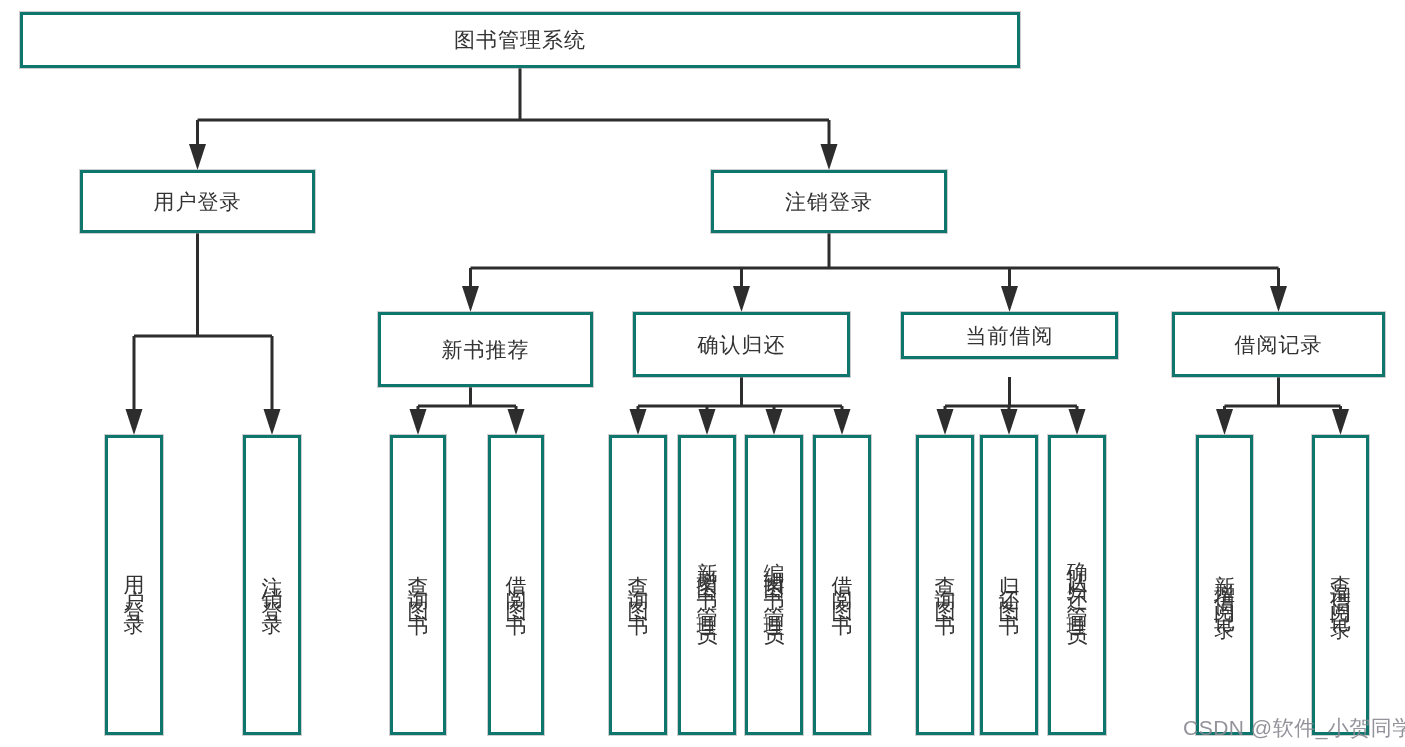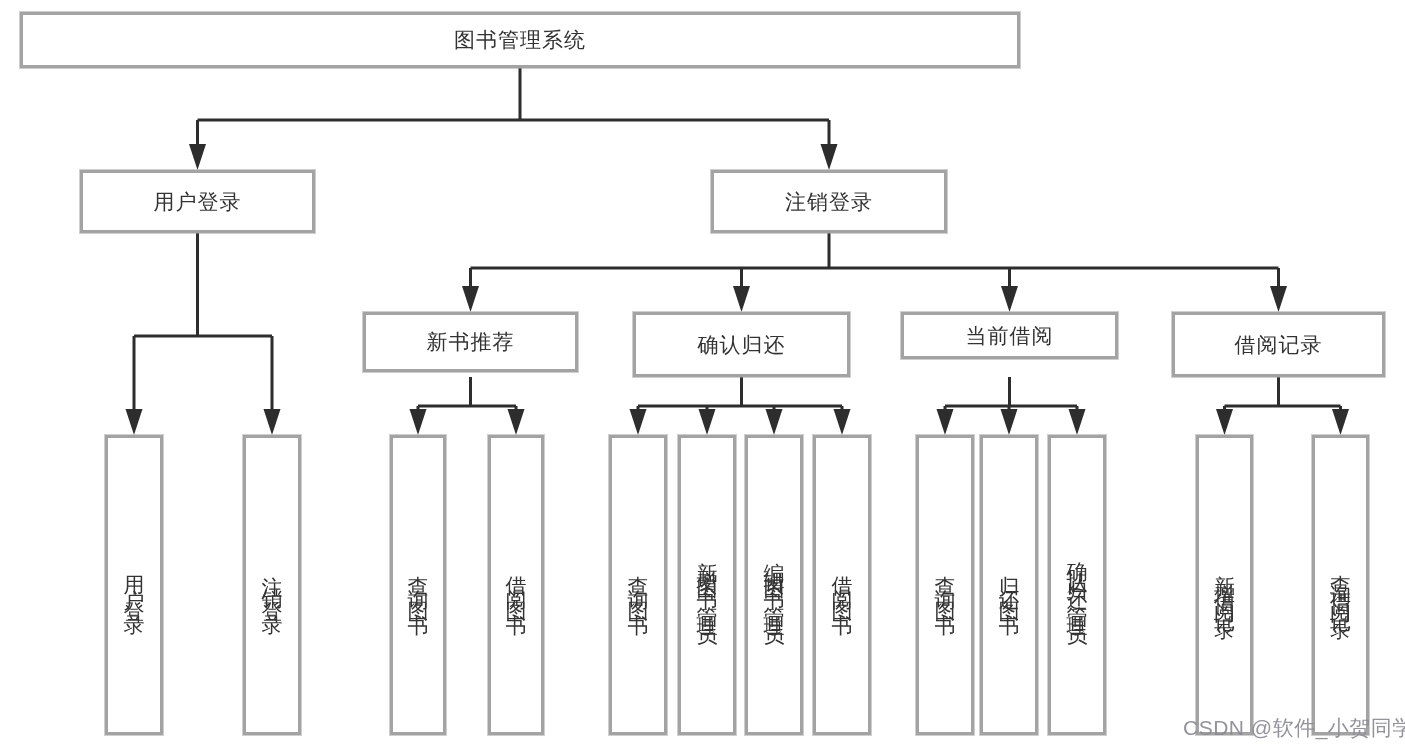--- a/index.html
+++ b/index.html
@@ -3,21 +3,21 @@
 <meta charset="utf-8">
 <style>
   html, body { margin:0; padding:0; background:#fff; }
   #canvas {
     position:relative; width:1405px; height:747px; background:#ffffff;
     font-family:"Liberation Sans","DejaVu Sans",sans-serif; overflow:hidden;
   }
   #edges { position:absolute; left:0; top:0; width:1405px; height:747px; }
   .node {
     position:absolute; background:#ffffff;
-    border:3px solid #a3a3a3;
+    border:3px solid #0f766e;
     box-shadow:0 0 0 1px rgba(160,160,160,0.5);
     display:flex; align-items:center; justify-content:center;
     font-size:21px; color:#333333; letter-spacing:1px;
     box-sizing:border-box;
   }
   .node.v span { writing-mode:vertical-rl; letter-spacing:9px; }
   #watermark {
     position:absolute; left:1183px; top:714px; z-index:5;
     font-size:21px; color:rgba(138,138,146,0.92);
     letter-spacing:0.5px; white-space:nowrap;
@@ -58,21 +58,21 @@
       </div>
       <div class="node" style="left:711px;top:170px;width:236px;height:63px;">
     <span>注销登录</span>
       </div>
       <div class="node v" style="left:105px;top:435px;width:58px;height:300px;">
     <span style="letter-spacing:13px;">用户登录</span>
       </div>
       <div class="node v" style="left:243px;top:435px;width:58px;height:300px;">
     <span style="letter-spacing:13px;">注销登录</span>
       </div>
-      <div class="node" style="left:363px;top:312px;width:215px;height:60px;font-family:Liberation Serif, serif;">
+      <div class="node" style="left:378px;top:312px;width:215px;height:75px;font-family:Liberation Serif, serif;">
     <span>新书推荐</span>
       </div>
       <div class="node" style="left:633px;top:312px;width:217px;height:65px;">
     <span>确认归还</span>
       </div>
       <div class="node" style="left:901px;top:312px;width:217px;height:47px;">
     <span>当前借阅</span>
       </div>
       <div class="node" style="left:1172px;top:312px;width:213px;height:65px;text-align:center;">
     <span>借阅记录</span>

